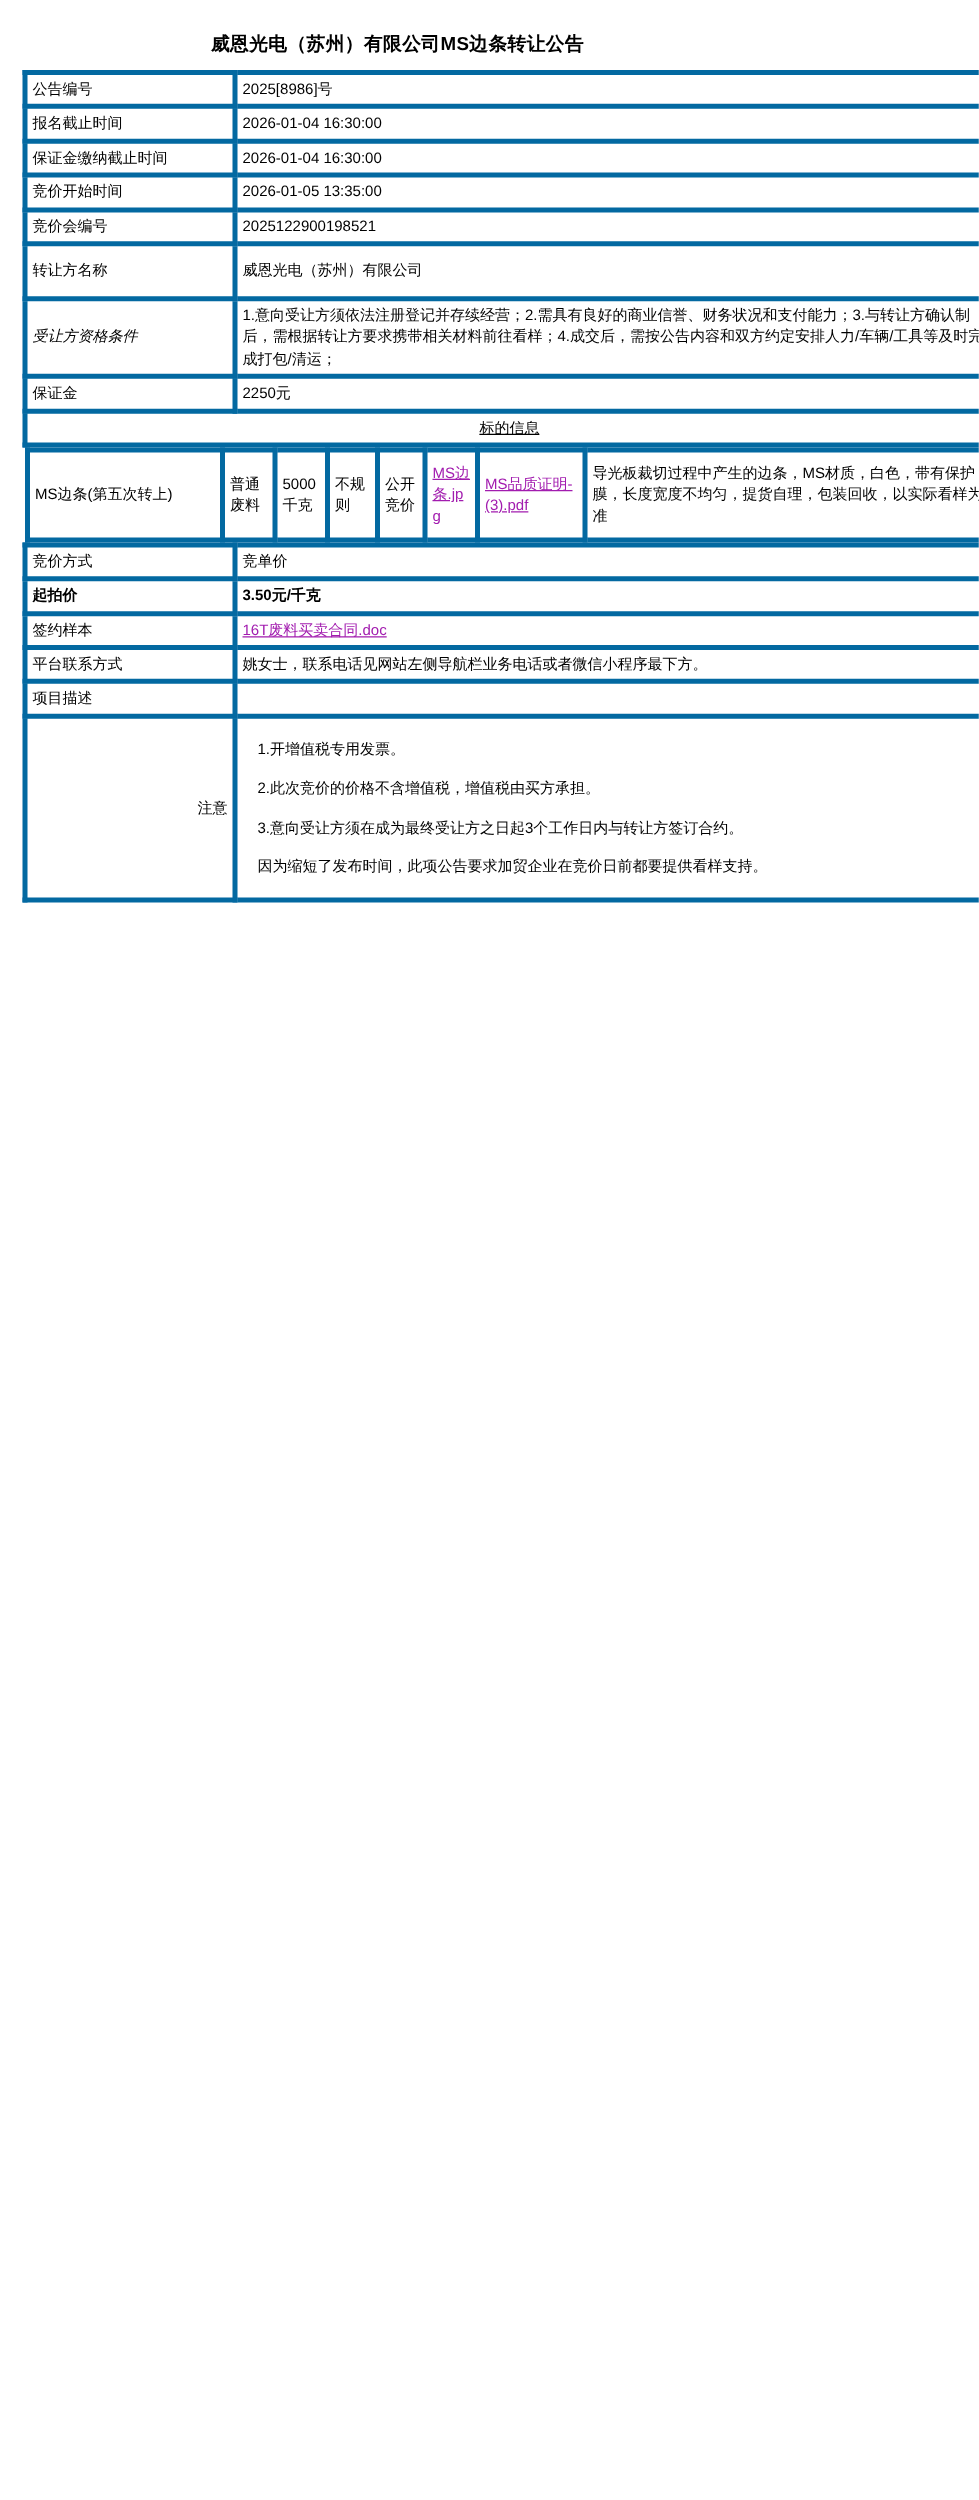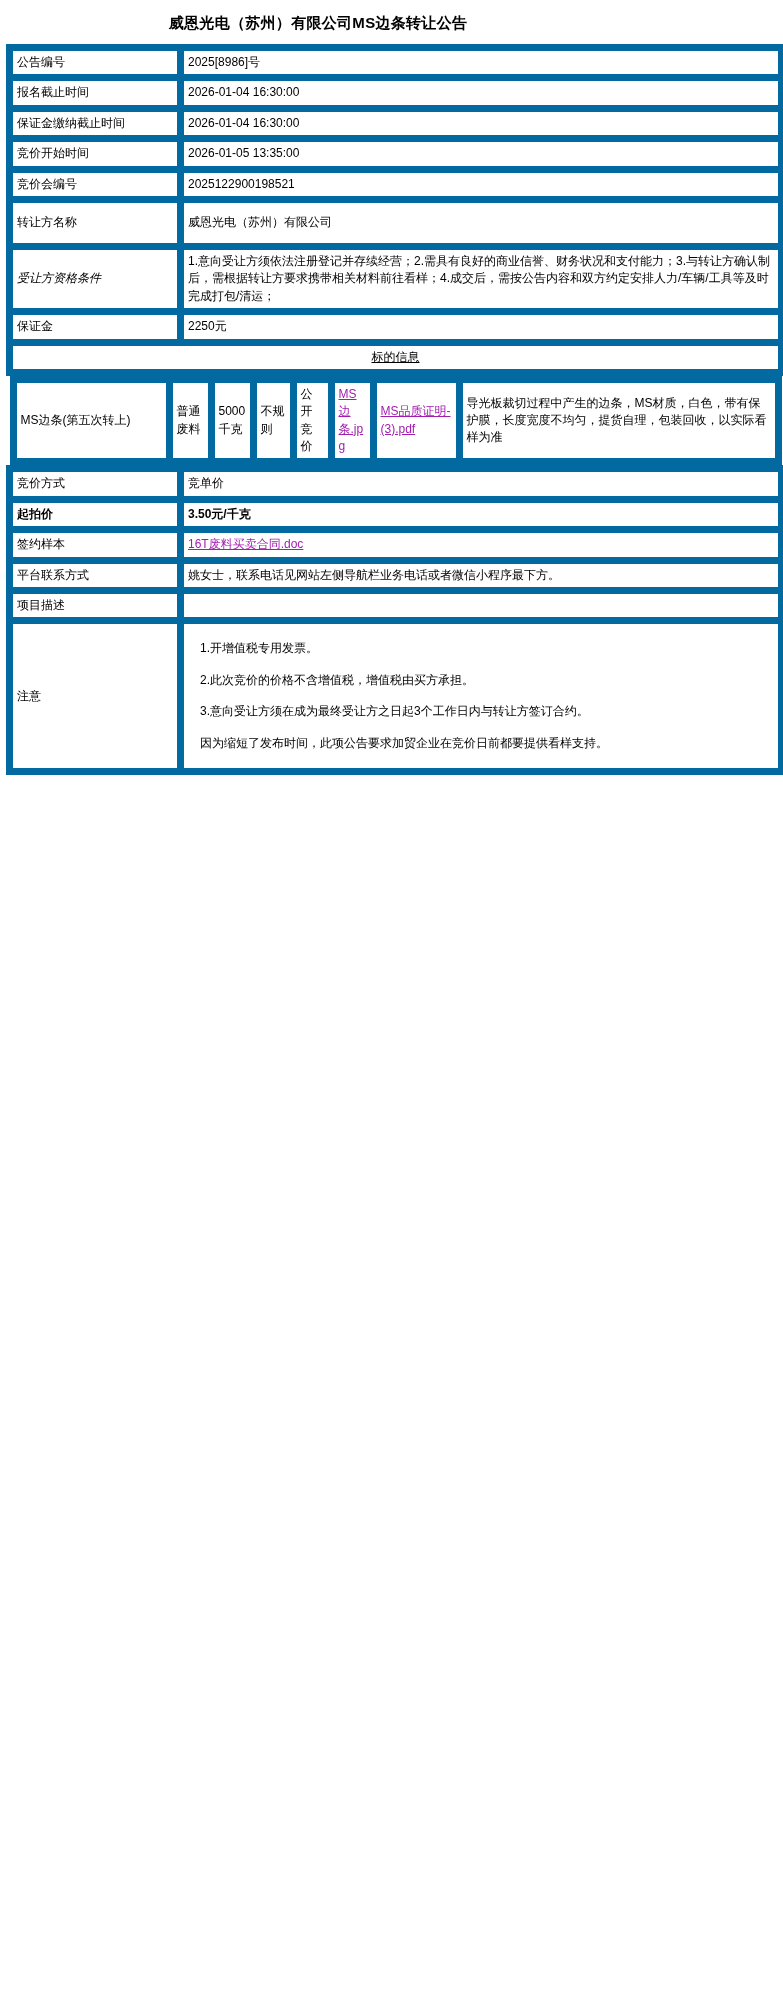--- a/index.html
+++ b/index.html
@@ -9,37 +9,37 @@
   }
   body {
     width: 783px;
     font-family: "Liberation Sans", sans-serif;
     color: #000000;
     font-size: 12px;
   }
   .page {
     width: 636px;
     box-sizing: border-box;
-    padding: 4px;
+    padding: 16px;
   }
   .doc-title {
     text-align: center;
     font-size: 15px;
     font-weight: bold;
     padding: 10px 0 11px 0;
     letter-spacing: 0.3px;
   }
   table.main {
     border-collapse: collapse;
     width: 779px;
     margin: 0 2px;
     table-layout: fixed;
   }
   table.main td, table.main th {
-    border: 7px solid #0369a1;
+    border: 4px solid #0369a1;
     font-size: 12px;
     padding: 3px 4px;
     vertical-align: middle;
     line-height: 1.45;
     word-wrap: break-word;
     overflow-wrap: break-word;
   }
   .label-cell {
     width: 156px;
     vertical-align: middle;
@@ -166,21 +166,21 @@
       </tr>
       <tr>
         <td class="label-cell">平台联系方式</td>
         <td class="value-cell">姚女士，联系电话见网站左侧导航栏业务电话或者微信小程序最下方。</td>
       </tr>
       <tr>
         <td class="label-cell">项目描述</td>
         <td class="value-cell"></td>
       </tr>
       <tr>
-        <td class="label-cell" style="height:84px;">注意</td>
+        <td class="label-cell" style="height:84px;text-align:right;">注意</td>
         <td class="value-cell notes-cell">
           <div>1.开增值税专用发票。</div>
           <div>2.此次竞价的价格不含增值税，增值税由买方承担。</div>
           <div>3.意向受让方须在成为最终受让方之日起3个工作日内与转让方签订合约。</div>
           <div>因为缩短了发布时间，此项公告要求加贸企业在竞价日前都要提供看样支持。</div>
         </td>
       </tr>
     </tbody>
   </table>
 </div>

